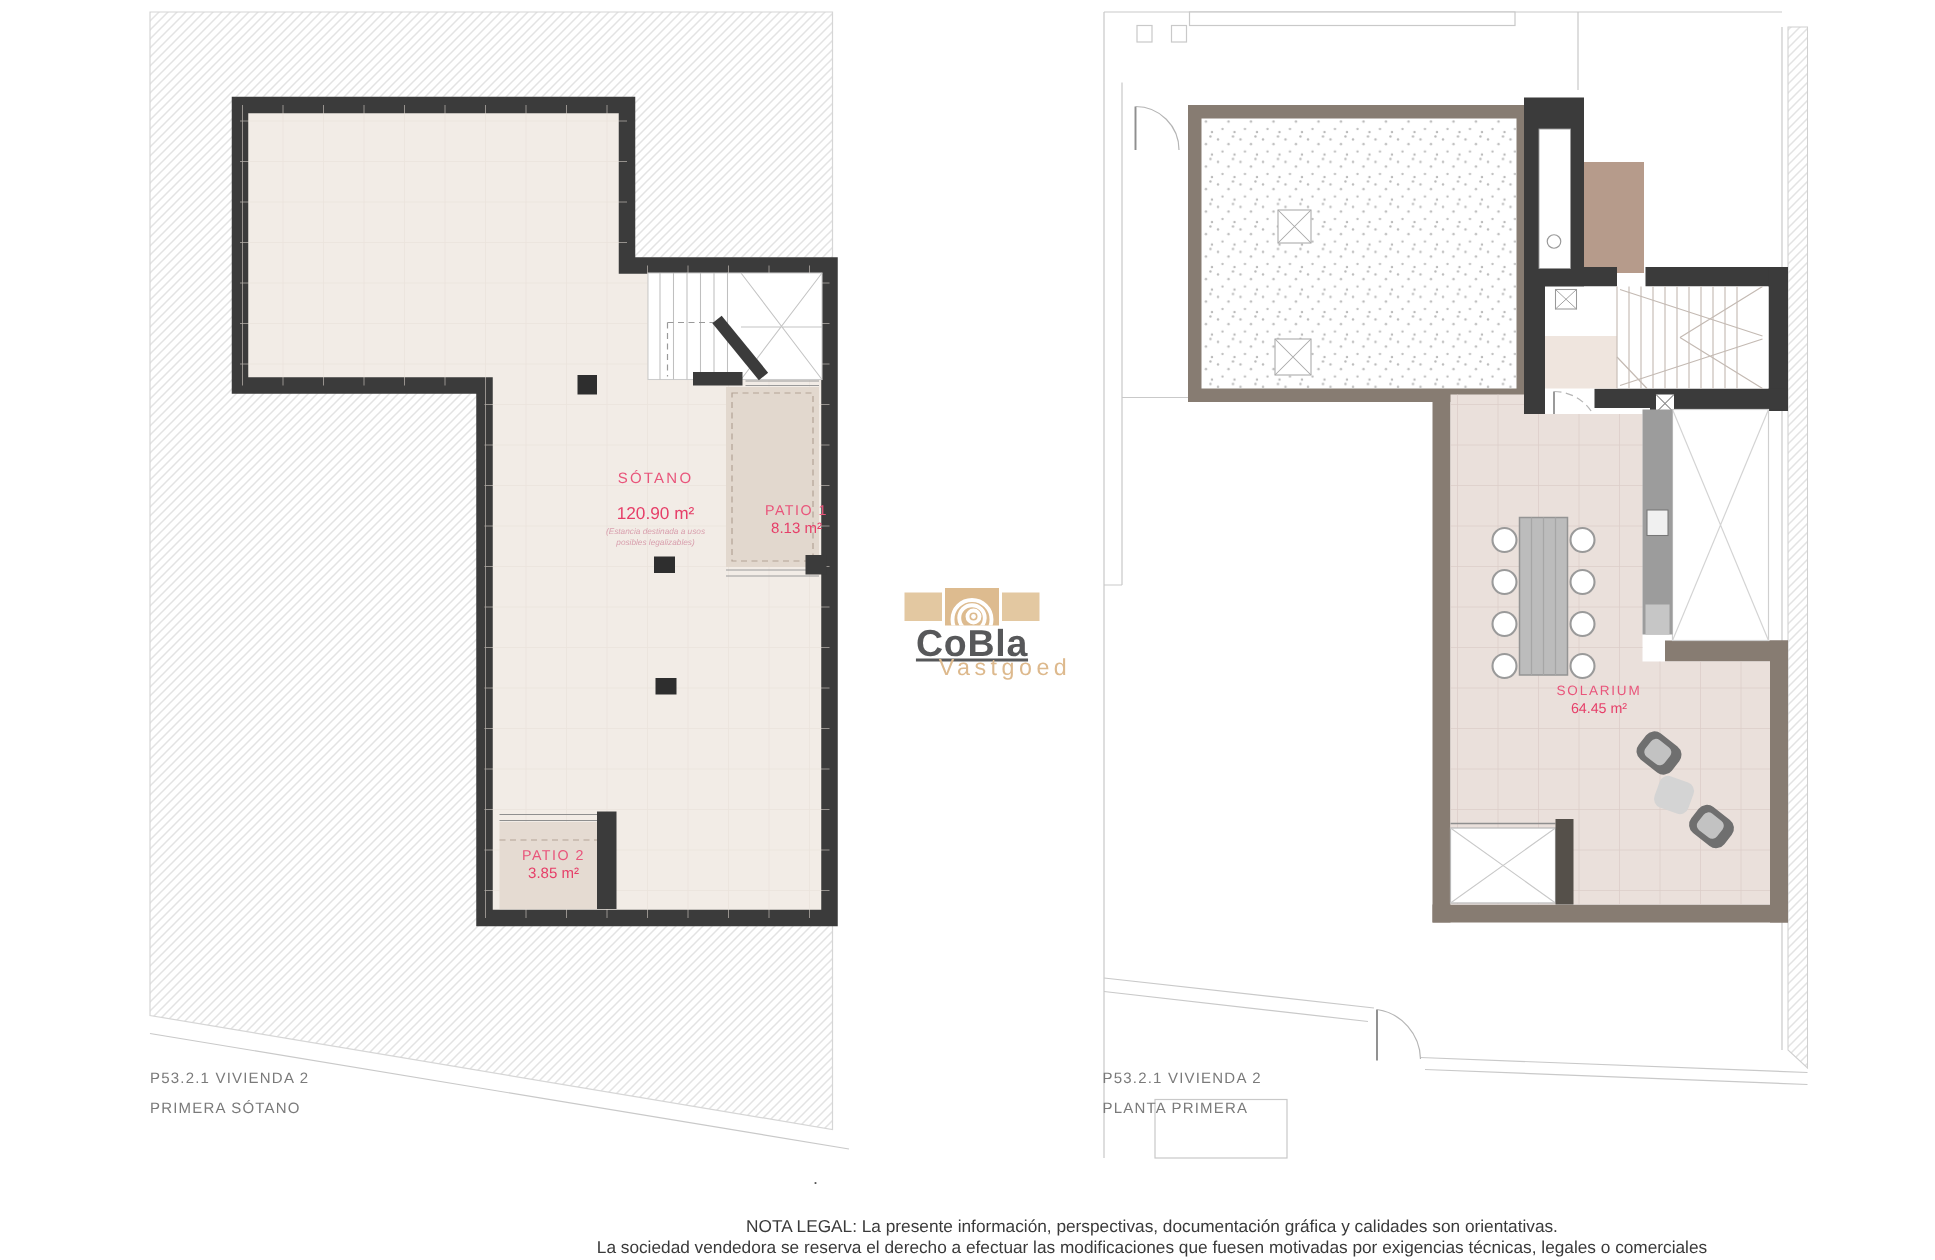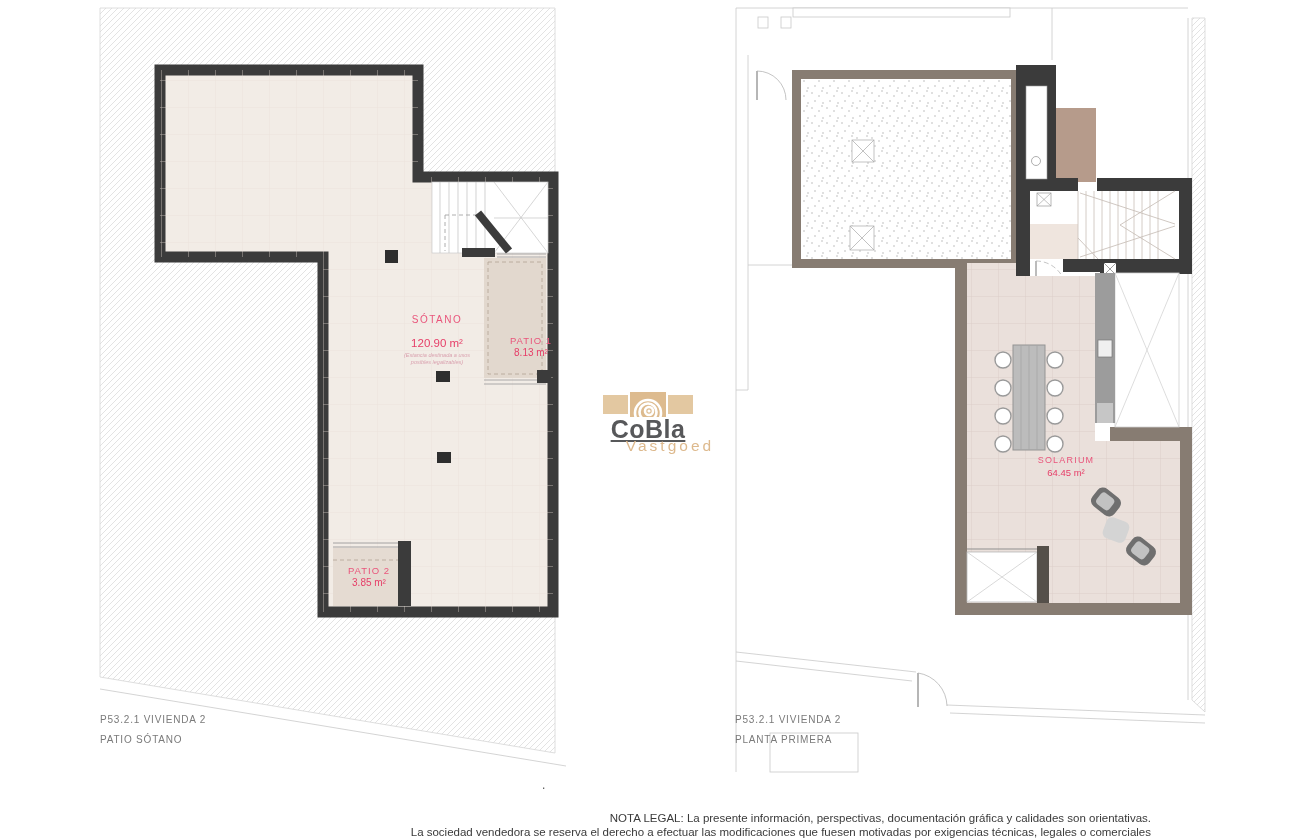--- a/index.html
+++ b/index.html
@@ -15,21 +15,21 @@
   .patio .room-name{font-size:9.5px;letter-spacing:1px;}
   .patio .room-area{font-size:10px;margin-top:1px;}
   .solarium .room-name{font-size:9px;letter-spacing:1.2px;}
   .solarium .room-area{font-size:9.5px;margin-top:2px;}
   .plan-title{position:absolute;font-size:10px;line-height:20px;color:#7a7a7a;
               letter-spacing:0.8px;text-align:left;}
   .brand-name{position:absolute;left:595px;top:415px;width:106px;text-align:center;
               font-size:25px;font-weight:bold;color:#57585a;letter-spacing:0.5px;text-decoration:underline;}
   .brand-sub{position:absolute;left:607px;top:437px;width:126px;text-align:center;
              font-size:15.5px;color:#ddb98d;letter-spacing:3px;}
-  .legal{position:absolute;left:385px;top:812px;width:766px;text-align:right;
+  .legal{position:absolute;left:385px;top:812px;width:766px;text-align:center;
          font-size:11.5px;line-height:13.5px;color:#3a3a3a;}
   .sep-dot{position:absolute;left:542px;top:778px;font-size:12px;color:#555;}
 </style>
 </head>
 <body>
 
 <div id="canvas">
 
   <svg id="plan-svg" width="1290" height="840" viewBox="0 0 1290 840">
     <defs>
@@ -232,21 +232,21 @@
     <div class="room-area">3.85 m²</div>
   </div>
 
   <div class="lbl solarium" style="left:1028px;top:455px;width:76px;">
     <div class="room-name">SOLARIUM</div>
     <div class="room-area">64.45 m²</div>
   </div>
 
   <div class="plan-title" style="left:100px;top:710px;">
     <div>P53.2.1 VIVIENDA 2</div>
-    <div>PATIO SÓTANO</div>
+    <div>PRIMERA SÓTANO</div>
   </div>
 
   <div class="plan-title" style="left:735px;top:710px;">
     <div>P53.2.1 VIVIENDA 2</div>
     <div>PLANTA PRIMERA</div>
   </div>
 
   <div class="brand-name">CoBla</div>
   <div class="brand-sub">Vastgoed</div>
 

